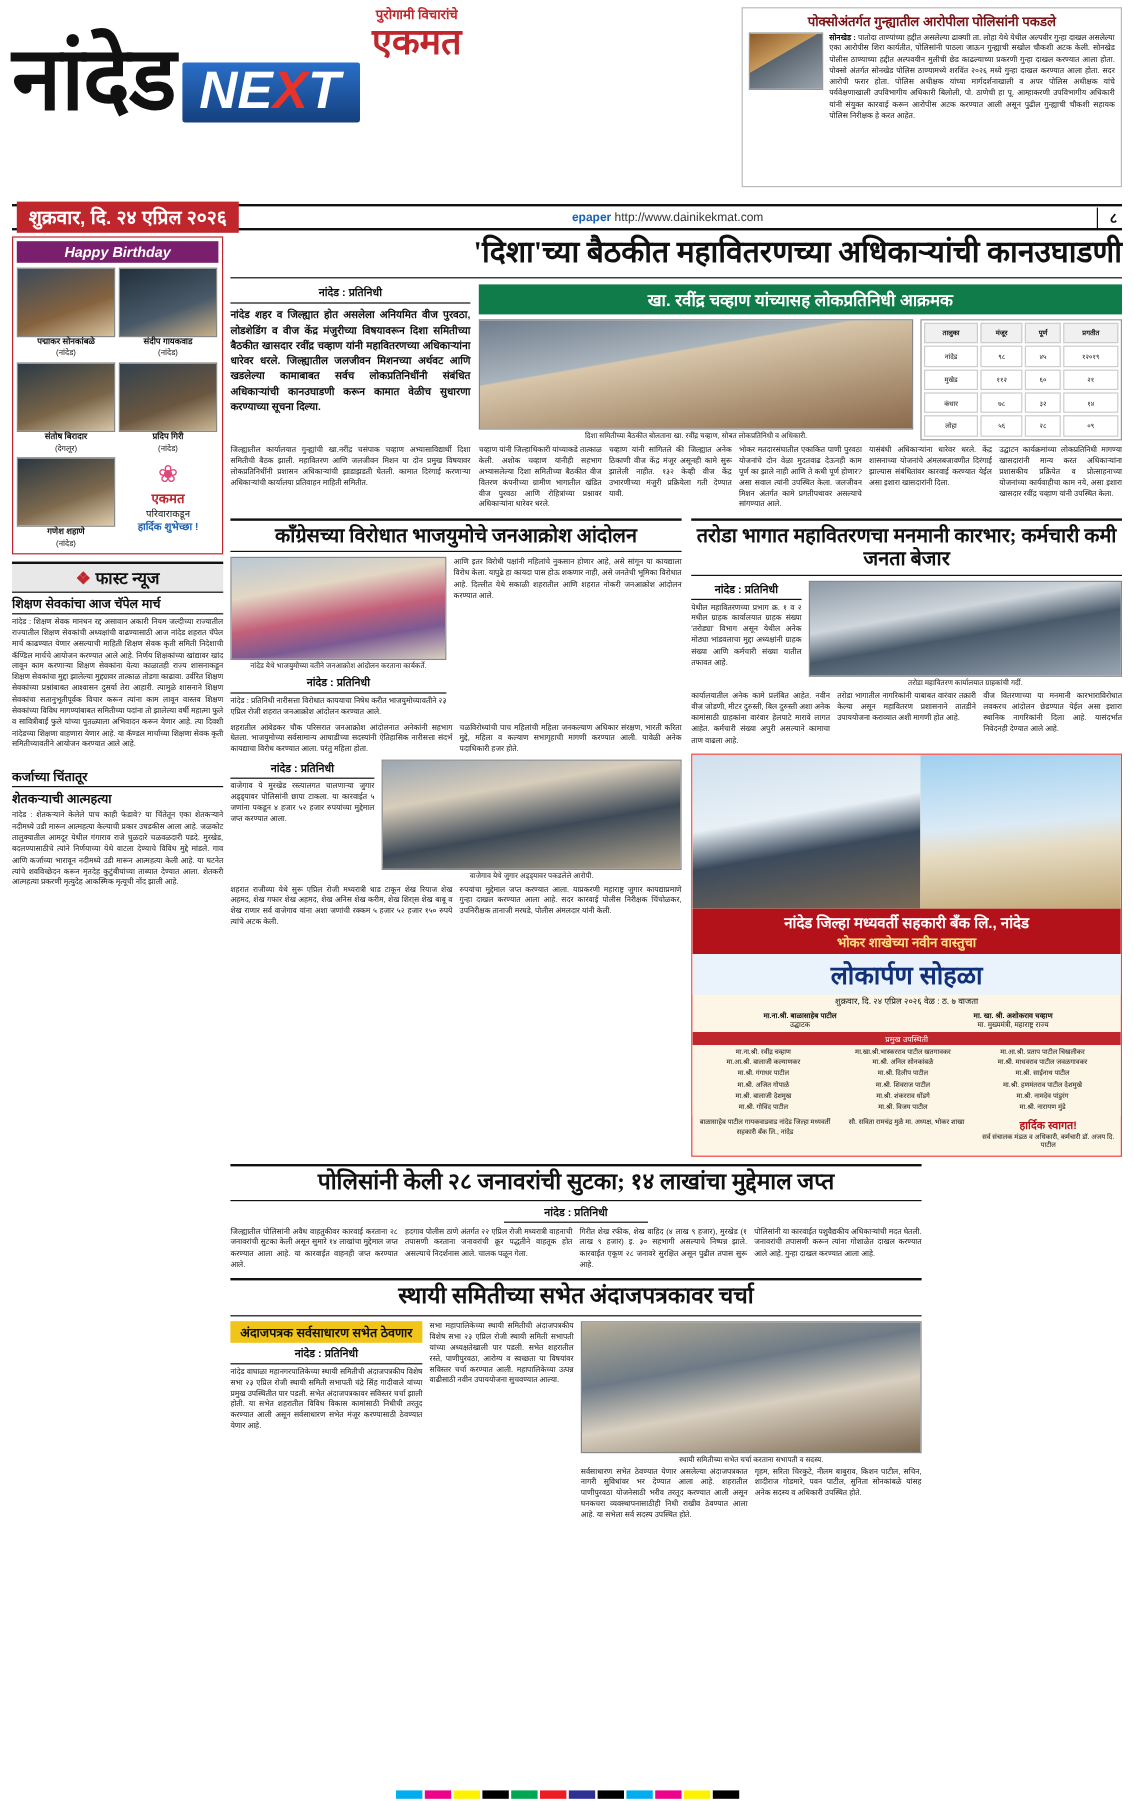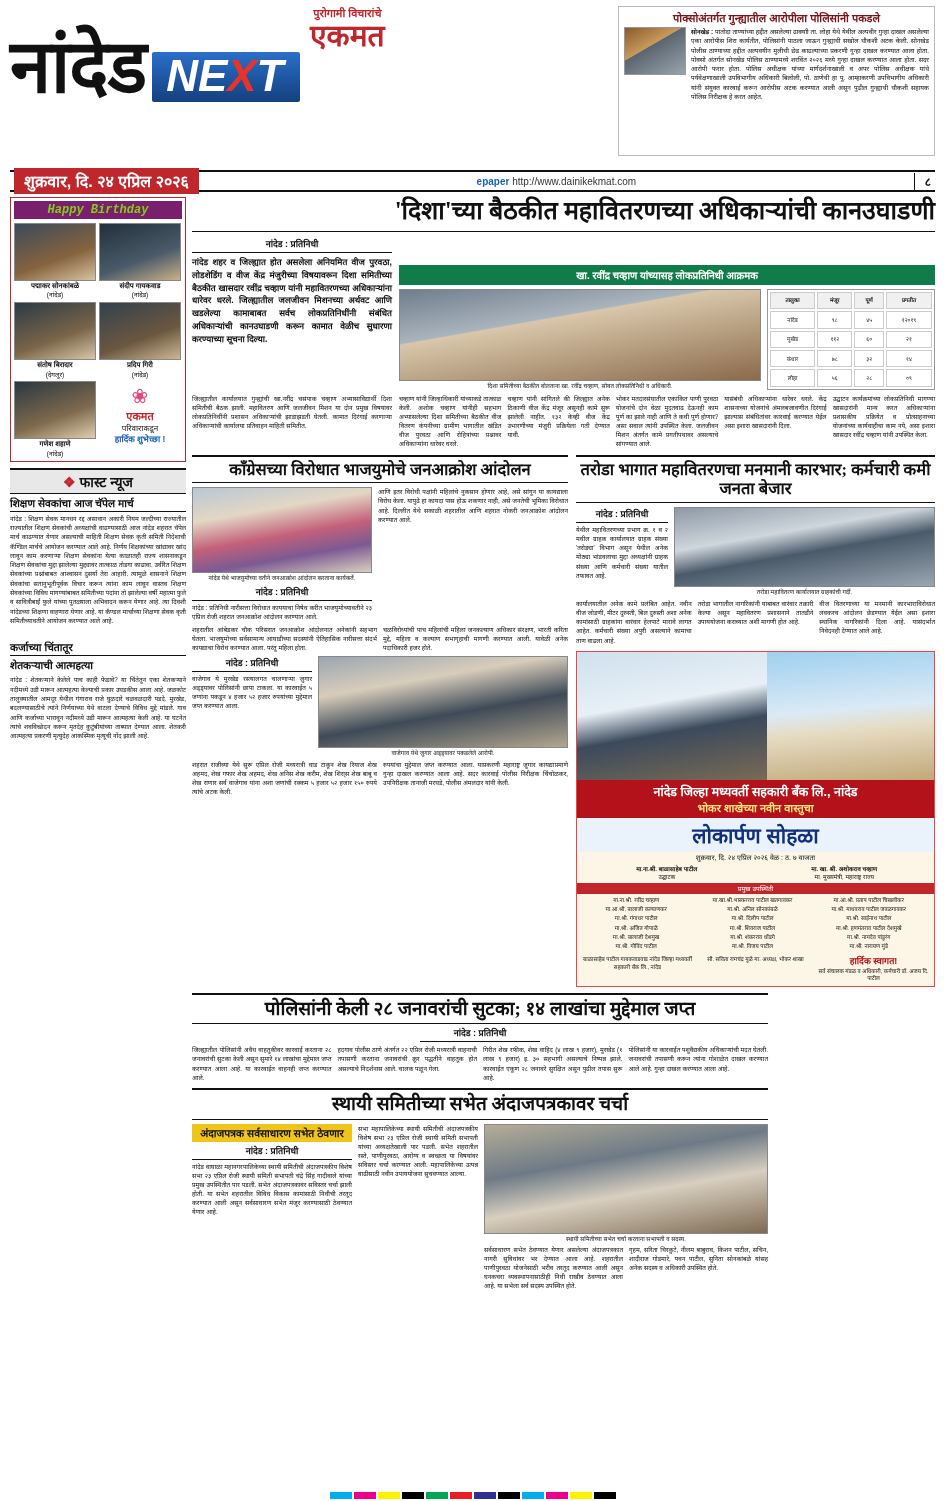--- a/index.html
+++ b/index.html
@@ -59,22 +59,22 @@
   .datebar .pageno { font-size: 12px; font-weight: bold; border-left: 1px solid #111; padding-left: 10px; }
 
   
   .grid { display: flex; gap: 6px; margin-top: 5px; }
   .col-left { width: 176px; flex: none; }
   .col-main { flex: 1; }
 
   
   .bd-box { border: 1px solid #c0272d; padding: 3px; }
   .bd-head {
-    background: #7a1f6d; color: #84cc16; font-size: 12px; font-weight: bold;
-    text-align: center; padding: 2px; font-style: italic; font-family: Liberation Mono, monospace;
+    background: #7a1f6d; color: #ffffff; font-size: 12px; font-weight: bold;
+    text-align: center; padding: 2px; font-style: italic;
   }
   .bd-grid { display: flex; flex-wrap: wrap; gap: 3px; margin-top: 4px; }
   .bd-cell { width: 82px; }
   .bd-photo { width: 82px; height: 58px; border: 1px solid #888; }
   .bd-photo.p1 { background: linear-gradient(160deg,#3c4a5a,#86633f 60%,#d8c3a0); }
   .bd-photo.p2 { background: linear-gradient(160deg,#22303c,#4a5a68 60%,#c9b089); }
   .bd-photo.p3 { background: linear-gradient(160deg,#2c3a46,#7a6548 60%,#d9c7a8); }
   .bd-photo.p4 { background: linear-gradient(160deg,#33414d,#6b5740 60%,#cdb894); }
   .bd-photo.p5 { background: linear-gradient(160deg,#2a3741,#7f6a4e 60%,#e0cfae); }
   .bd-name { font-size: 7px; text-align: center; font-weight: bold; line-height: 1.2; margin-top: 1px; }
@@ -97,22 +97,22 @@
   .lead-head {
     font-size: 25px; font-weight: bold; text-align: right; line-height: 1.15;
     border-bottom: 1px solid #111; padding-bottom: 5px; font-family: "Liberation Serif", serif;
   }
   .lead-row { display: flex; gap: 7px; margin-top: 5px; }
   .lead-intro { width: 200px; flex: none; }
   .byline { text-align: center; font-size: 9px; font-weight: bold; border-bottom: 1px solid #111; padding-bottom: 2px; }
   .intro-text { font-size: 8.6px; line-height: 1.5; text-align: justify; margin-top: 3px; font-weight: bold; }
   .lead-right { flex: 1; }
   .green-band {
-    background: #0f7c4a; color: #fff; font-size: 10px; font-weight: bold;
-    text-align: center; padding: 3px 4px; margin-top: 28px;
+    background: #0f7c4a; color: #fff; font-size: 14px; font-weight: bold;
+    text-align: center; padding: 3px 4px;
   }
   .lead-right-row { display: flex; gap: 6px; margin-top: 4px; }
   .table-mini { width: 168px; border: 1px solid #999; font-size: 5.6px; }
   .table-mini td, .table-mini th { border: 1px solid #ccc; padding: 1px 2px; text-align: center; }
   .table-mini th { background: #f0f0f0; }
   .photo-wide {
     height: 92px; border: 1px solid #888;
     background: linear-gradient(170deg,#6f7d8c 0%,#aab4bd 35%,#d9c7ab 36%,#8a6a4a 100%);
   }
   .cap { font-size: 6px; text-align: center; margin-top: 1px; }

